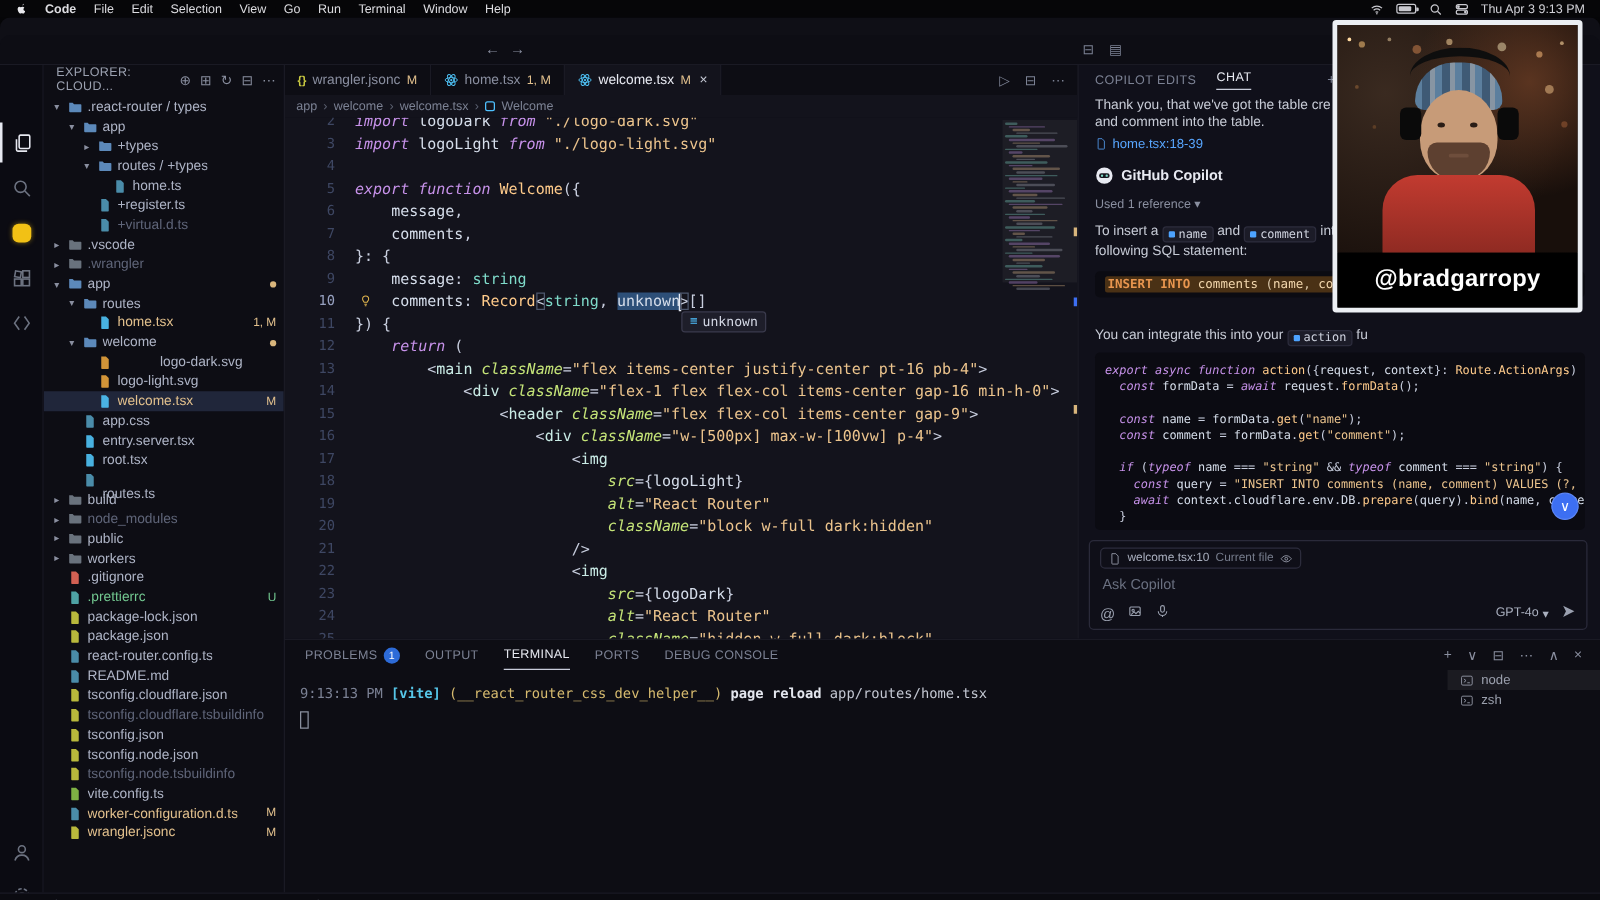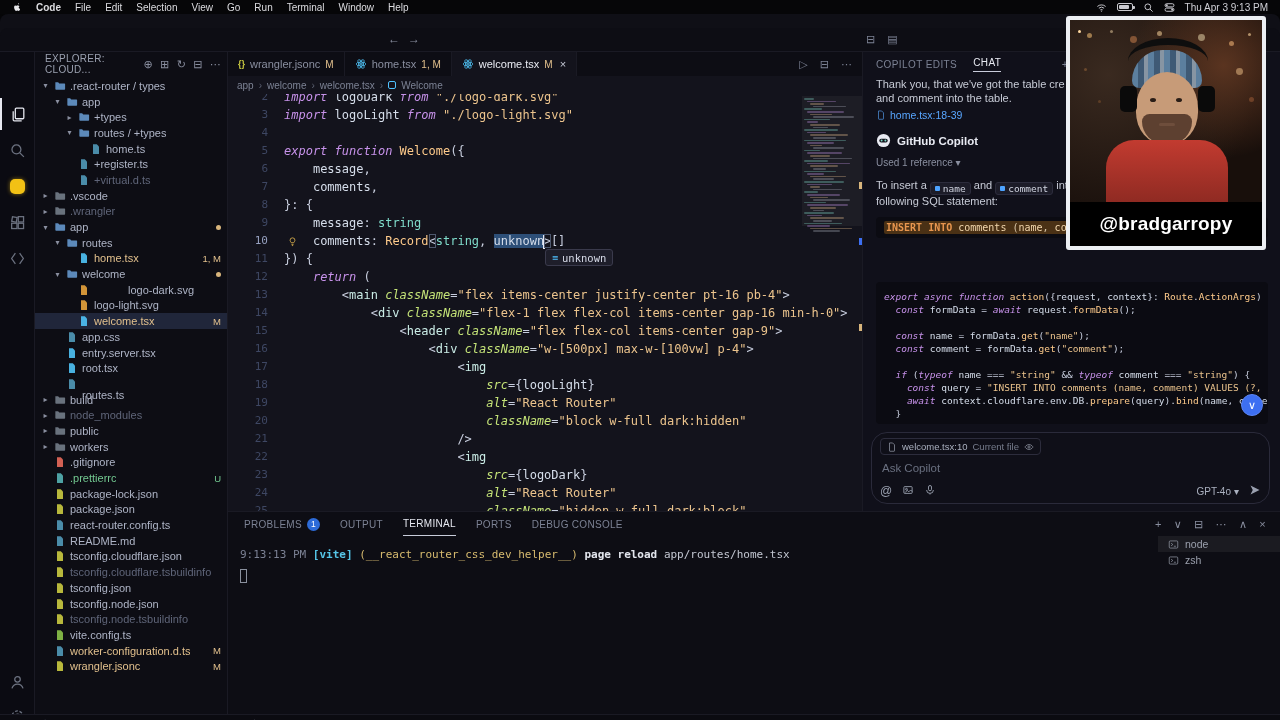--- a/index.html
+++ b/index.html
@@ -113,21 +113,21 @@
   .ichip b { width:5px; height:5px; background:#4da3ff; border-radius:1px; }
   .sqlblock { background:#0b0b12; border-radius:4px; padding:5px 8px; font-family:"DejaVu Sans Mono",monospace; font-size:10px; white-space:pre; overflow:hidden;}
   .sql-line { background:#4a3115; padding:1px 2px; border-radius:2px; }
   .tk-sk { color:#e8964f; font-weight:bold;margin-top:44px; }
   .tk-sv { color:#f3d7ad; }
   .tk-sp { color:#d8c5a8; }
   .codeblock { background:#0b0b12; border-radius:4px; padding:8px; overflow:hidden; height:142px;}
   .codeblock .cbline { height:13px; line-height:13px; white-space:pre; font-size:9.5px; font-family:"DejaVu Sans Mono",monospace; color:#d6deeb;}
   .scrollbtn { position:absolute; left:378px; top:318px; width:22px; height:22px; border-radius:50%; background:#3d6ff2; border:1px solid #5b85f5;
     color:#fff; display:flex; align-items:center; justify-content:center; font-size:11px; z-index:7;}
-  .inputbox { position:absolute; left:8px; right:10px; top:356px; height:72px; border:1px solid #2a2a3a; border-radius:16px; background:#0f0f18; }
+  .inputbox { position:absolute; left:8px; right:10px; top:356px; height:72px; border:1px solid #2a2a3a; border-radius:4px; background:#0f0f18; }
   .ctx-chip { position:absolute; left:8px; top:5px; display:flex; align-items:center; gap:5px; border:1px solid #2c2c3c; border-radius:4px;
     padding:2px 6px; font-size:9.5px; color:#aab0bf; }
   .ctx-chip .dimtxt { color:#767c8c; }
   .ctx-chip svg { width:10px; height:10px; }
   .placeholder { position:absolute; left:10px; top:29px; color:#6a7080; font-size:11.5px; }
   .chat-iconrow { position:absolute; left:8px; right:8px; bottom:5px; display:flex; align-items:center; gap:10px; color:#9aa0af; }
   .chat-iconrow svg { width:12px; height:12px; stroke-width:1.2; }
   .chat-iconrow .at { font-size:12px; }
   .model-sel { margin-left:auto; display:flex; align-items:center; gap:3px; font-size:10px; color:#aab0bf; }
 
@@ -843,20 +843,24 @@
       <div class="abs used-row" style="top:81px"><span>Used 1 reference</span> ▾</div>
       <div class="abs" style="top:103px" id="para1">To insert a <span class="ichip">
             <b></b>
             <span>name</span>
           </span> and <span class="ichip">
             <b></b>
             <span>comment</span>
           </span> int</div>
       <div class="abs" style="top:119px">following SQL statement:</div>
       <div class="abs sqlblock" style="top:141px" id="sqlBlock"><span class="sql-line"><span class="tk-sk">INSERT INTO </span><span class="tk-sv">comments </span><span class="tk-sp">(</span><span class="tk-sv">name</span><span class="tk-sp">, </span><span class="tk-sv">comment</span><span class="tk-sp">)</span></span></div>
+      <div class="abs" style="top:186px" id="para2">You can integrate this into your <span class="ichip">
+            <b></b>
+            <span>action</span>
+          </span> fu</div>
       <div class="abs codeblock" style="top:206px" id="chatCode">
           <div class="cbline"><span class="tk-k">export </span><span class="tk-k">async </span><span class="tk-k">function </span><span class="tk-f">action</span><span class="tk-p">({</span><span class="tk-v">request</span><span class="tk-p">, </span><span class="tk-v">context</span><span class="tk-p">}: </span><span class="tk-f">Route</span><span class="tk-p">.</span><span class="tk-f">ActionArgs</span><span class="tk-p">) {</span></div>
           <div class="cbline"><span class="tk-p">  </span><span class="tk-k">const </span><span class="tk-v">formData</span><span class="tk-p"> = </span><span class="tk-k">await </span><span class="tk-v">request</span><span class="tk-p">.</span><span class="tk-f">formData</span><span class="tk-p">();</span></div>
           <div class="cbline"></div>
           <div class="cbline"><span class="tk-p">  </span><span class="tk-k">const </span><span class="tk-v">name</span><span class="tk-p"> = </span><span class="tk-v">formData</span><span class="tk-p">.</span><span class="tk-f">get</span><span class="tk-p">(</span><span class="tk-s">"name"</span><span class="tk-p">);</span></div>
           <div class="cbline"><span class="tk-p">  </span><span class="tk-k">const </span><span class="tk-v">comment</span><span class="tk-p"> = </span><span class="tk-v">formData</span><span class="tk-p">.</span><span class="tk-f">get</span><span class="tk-p">(</span><span class="tk-s">"comment"</span><span class="tk-p">);</span></div>
           <div class="cbline"></div>
           <div class="cbline"><span class="tk-p">  </span><span class="tk-k">if </span><span class="tk-p">(</span><span class="tk-k">typeof </span><span class="tk-v">name</span><span class="tk-p"> === </span><span class="tk-s">"string"</span><span class="tk-p"> &amp;&amp; </span><span class="tk-k">typeof </span><span class="tk-v">comment</span><span class="tk-p"> === </span><span class="tk-s">"string"</span><span class="tk-p">) {</span></div>
           <div class="cbline"><span class="tk-p">    </span><span class="tk-k">const </span><span class="tk-v">query</span><span class="tk-p"> = </span><span class="tk-s">"INSERT INTO comments (name, comment) VALUES (?, ?);"</span></div>
           <div class="cbline"><span class="tk-p">    </span><span class="tk-k">await </span><span class="tk-v">context</span><span class="tk-p">.</span><span class="tk-v">cloudflare</span><span class="tk-p">.</span><span class="tk-v">env</span><span class="tk-p">.</span><span class="tk-v">DB</span><span class="tk-p">.</span><span class="tk-f">prepare</span><span class="tk-p">(</span><span class="tk-v">query</span><span class="tk-p">).</span><span class="tk-f">bind</span><span class="tk-p">(</span><span class="tk-v">name</span><span class="tk-p">, </span><span class="tk-v">comment</span></div>

